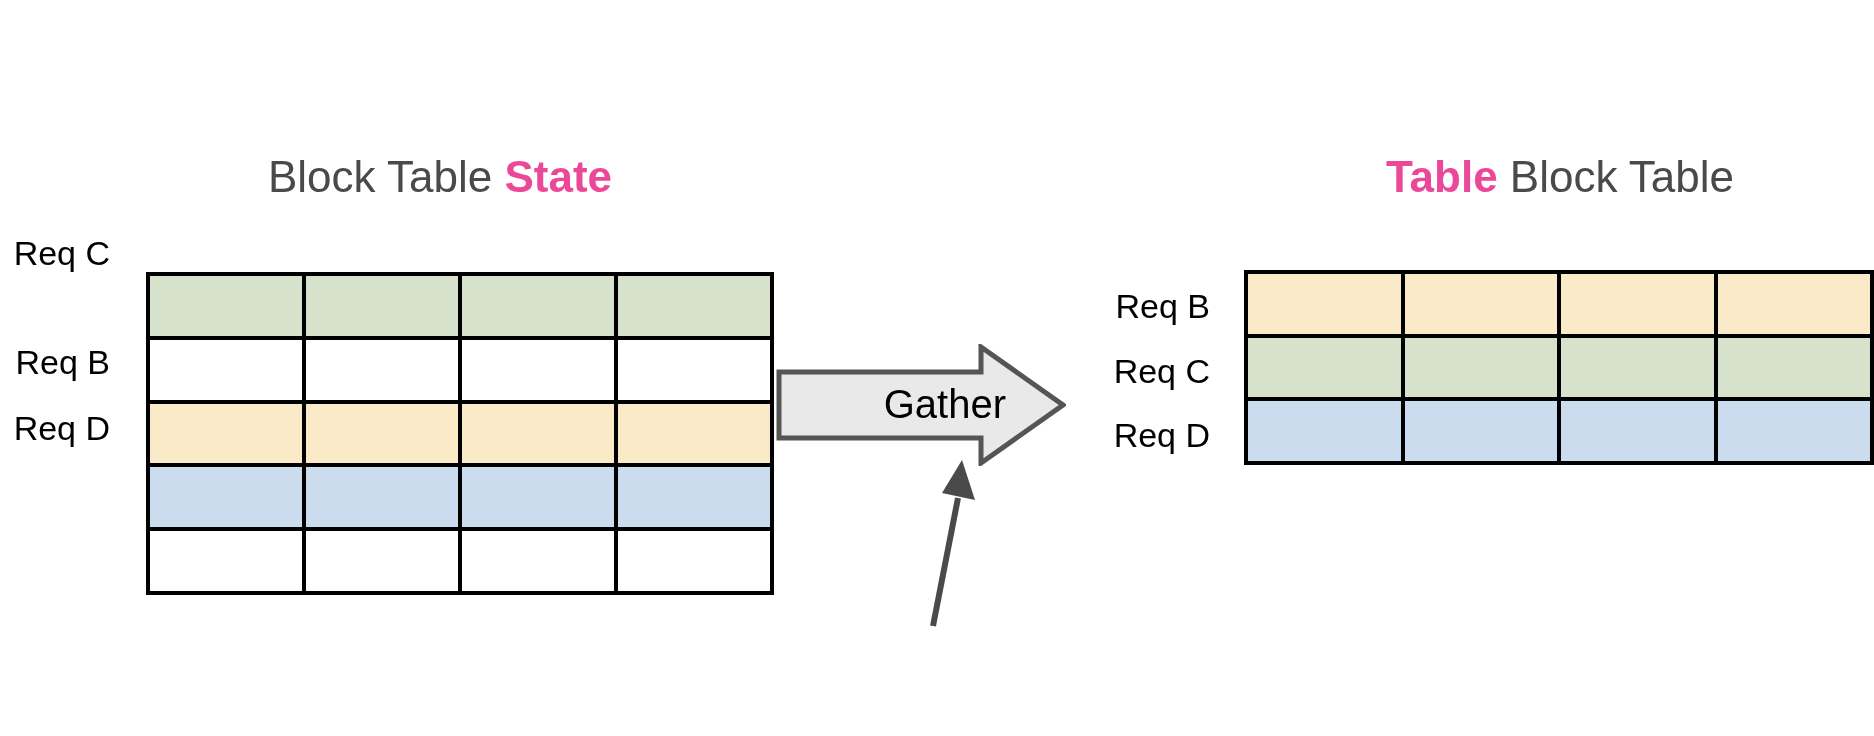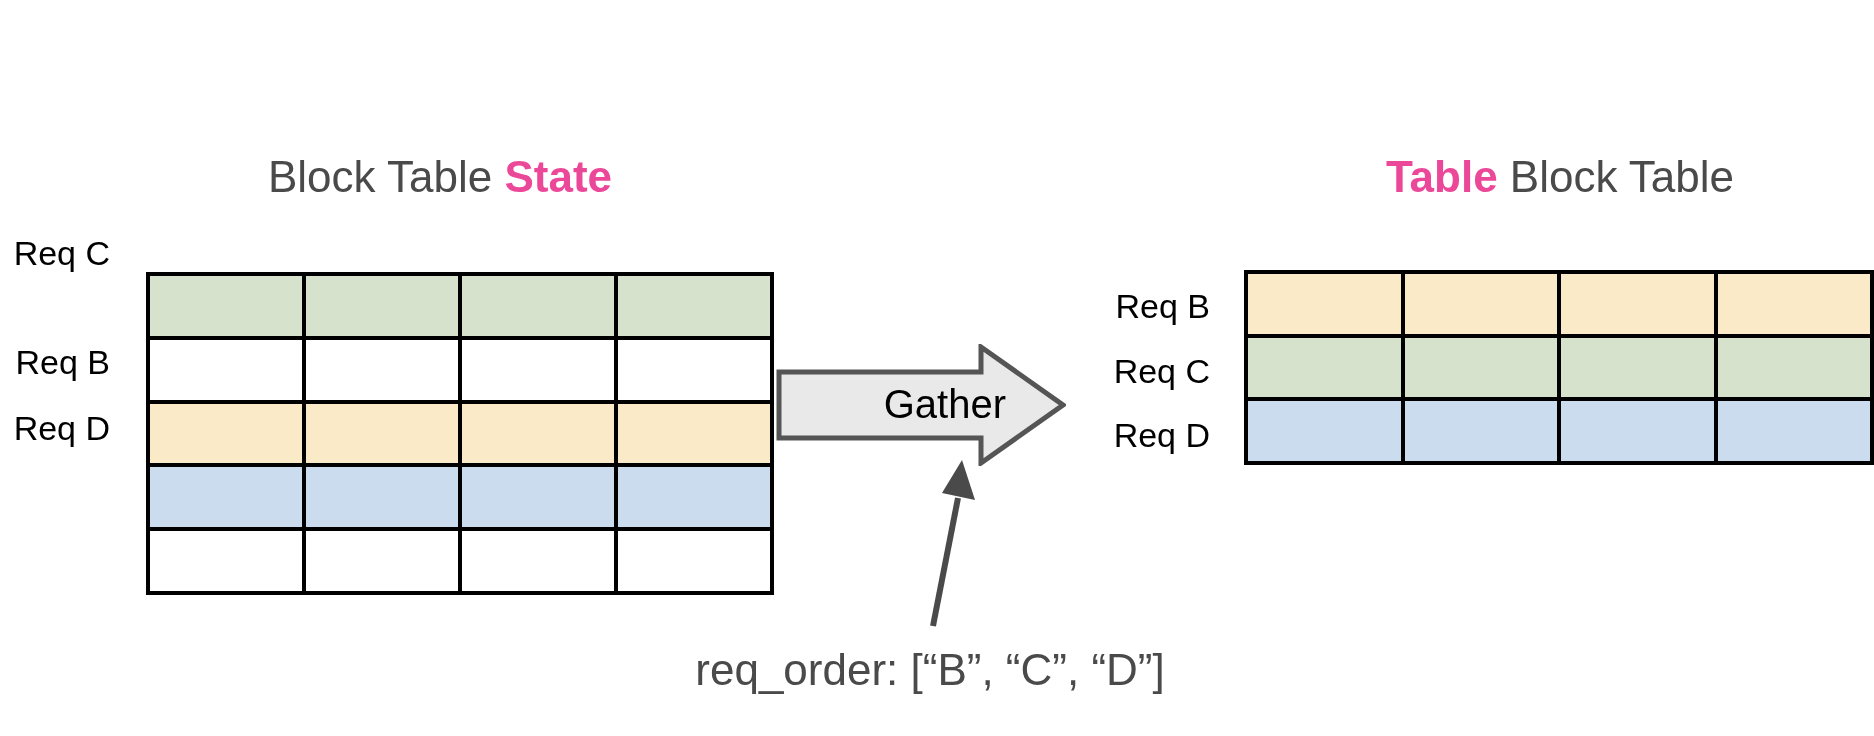--- a/index.html
+++ b/index.html
@@ -226,15 +226,14 @@
       <div class="block-cell"></div>
     </div>
     <div class="block-row" style="background:#cbdcee;">
       <div class="block-cell"></div>
       <div class="block-cell"></div>
       <div class="block-cell"></div>
       <div class="block-cell"></div>
     </div>
   </div>
 
-  <div id="req-order">req_order: [“B”, “C”, “D”]</div>
 
 </div>
 
 </body></html>

